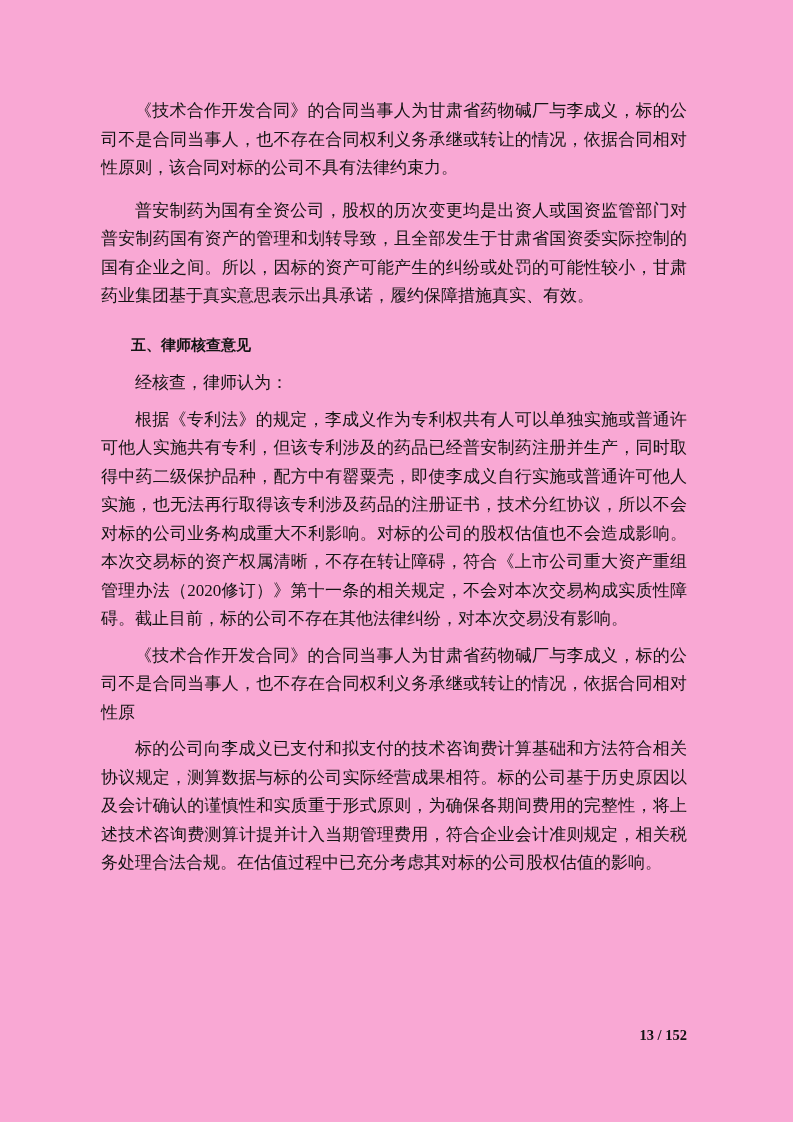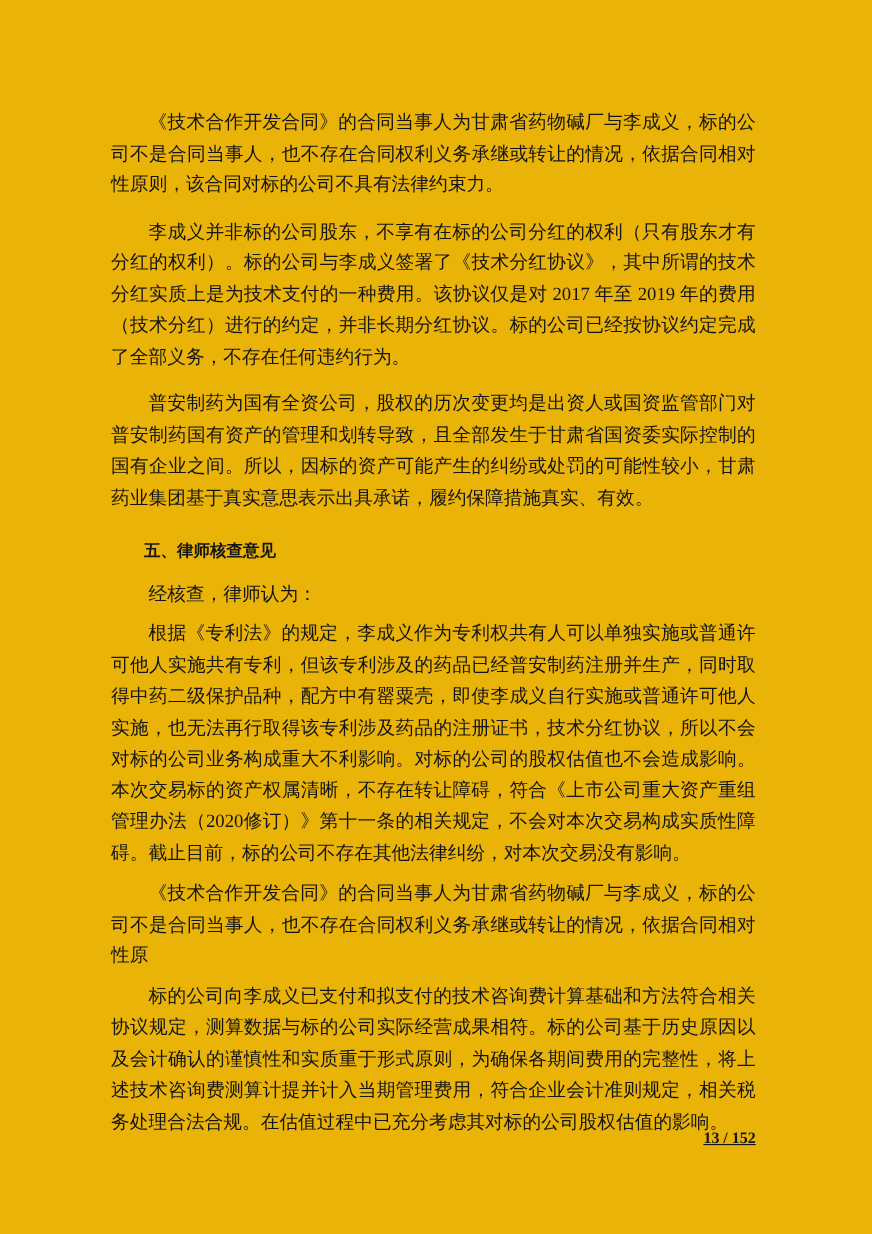--- a/index.html
+++ b/index.html
@@ -6,21 +6,21 @@
   html, body {
     margin: 0;
     padding: 0;
     background: #ffffff;
   }
   .page {
     position: relative;
     width: 793px;
     height: 1122px;
     margin: 0 auto;
-    background: #eab308;
+    background: #f9a8d4;
     box-sizing: border-box;
     padding: 97px 106px 0 101px;
     font-family: "Liberation Serif", "DejaVu Serif", serif;
     color: #141414;
     overflow: hidden;
   }
   .para {
     margin: 0 0 14px 0;
     font-size: 17px;
     line-height: 28.5px;
@@ -44,31 +44,29 @@
   }
   .page-footer {
     position: absolute;
     top: 1026px;
     right: 106px;
     font-size: 14.5px;
     font-weight: bold;
     line-height: 18px;
     font-family: "Liberation Serif", "DejaVu Serif", serif;
     color: #141414;
-    text-decoration: underline;
   }
 </style>
 </head>
 <body>
 
 <div class="page">
 
   <p class="para">《技术合作开发合同》的合同当事人为甘肃省药物碱厂与李成义，标的公司不是合同当事人，也不存在合同权利义务承继或转让的情况，依据合同相对性原则，该合同对标的公司不具有法律约束力。</p>
 
-  <p class="para">李成义并非标的公司股东，不享有在标的公司分红的权利（只有股东才有分红的权利）。标的公司与李成义签署了《技术分红协议》，其中所谓的技术分红实质上是为技术支付的一种费用。该协议仅是对 2017 年至 2019 年的费用（技术分红）进行的约定，并非长期分红协议。标的公司已经按协议约定完成了全部义务，不存在任何违约行为。</p>
 
   <p class="para">普安制药为国有全资公司，股权的历次变更均是出资人或国资监管部门对普安制药国有资产的管理和划转导致，且全部发生于甘肃省国资委实际控制的国有企业之间。所以，因标的资产可能产生的纠纷或处罚的可能性较小，甘肃药业集团基于真实意思表示出具承诺，履约保障措施真实、有效。</p>
 
   <h2 class="section-heading">五、律师核查意见</h2>
 
   <p class="para tight">经核查，律师认为：</p>
 
   <p class="para tight gap-before">根据《专利法》的规定，李成义作为专利权共有人可以单独实施或普通许可他人实施共有专利，但该专利涉及的药品已经普安制药注册并生产，同时取得中药二级保护品种，配方中有罂粟壳，即使李成义自行实施或普通许可他人实施，也无法再行取得该专利涉及药品的注册证书，技术分红协议，所以不会对标的公司业务构成重大不利影响。对标的公司的股权估值也不会造成影响。本次交易标的资产权属清晰，不存在转让障碍，符合《上市公司重大资产重组管理办法（2020修订）》第十一条的相关规定，不会对本次交易构成实质性障碍。截止目前，标的公司不存在其他法律纠纷，对本次交易没有影响。</p>
 
   <p class="para tight gap-before">《技术合作开发合同》的合同当事人为甘肃省药物碱厂与李成义，标的公司不是合同当事人，也不存在合同权利义务承继或转让的情况，依据合同相对性原</p>

